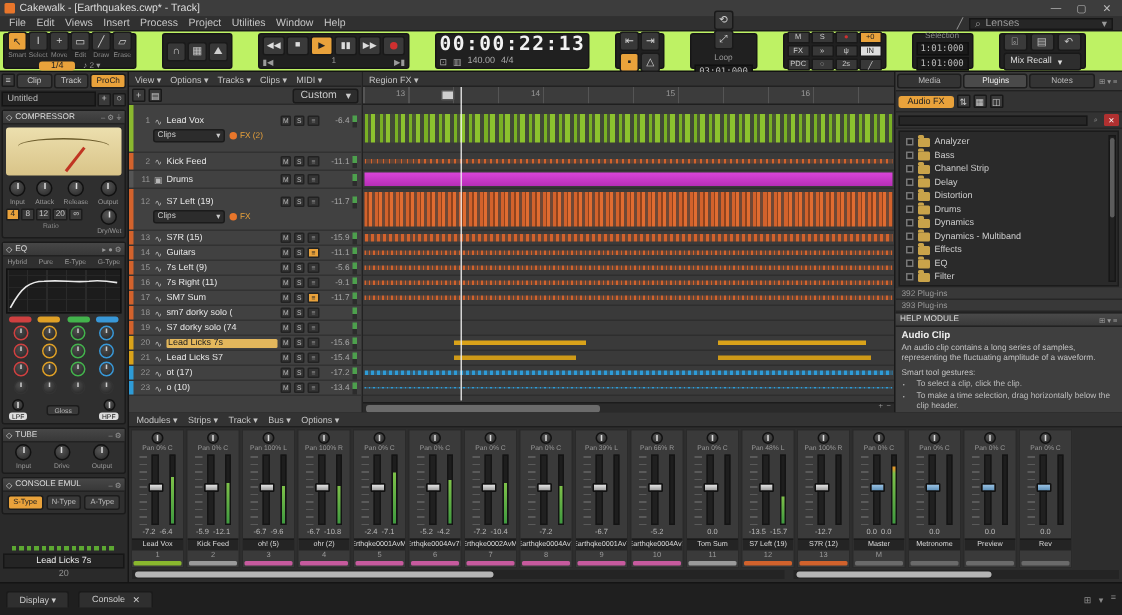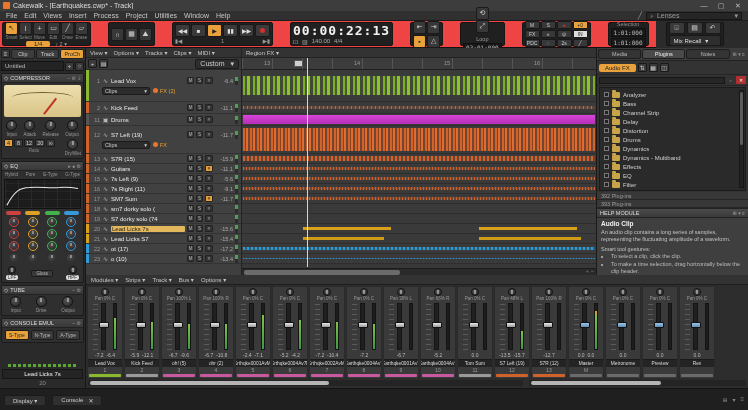--- a/index.html
+++ b/index.html
@@ -9,21 +9,21 @@
 
 .titlebar{position:absolute;left:0;top:0;width:748px;height:11px;background:#3d3d3d;display:flex;align-items:center;gap:3px;padding:0 3px}
 .appicon{width:7px;height:7px;background:#e9762b;border-radius:1px}
 .title{flex:1;color:#ddd;font-size:7px;white-space:nowrap;overflow:hidden}
 .winbtn{width:14px;text-align:center;color:#bbb;font-size:7px}
 .menubar{position:absolute;left:0;top:11px;width:748px;height:10px;background:#303030;display:flex;align-items:center;gap:7px;padding:0 6px;border-bottom:1px solid #1c1c1c}
 .mi{color:#c5c5c5}
 .menuright{margin-left:auto;display:flex;align-items:center;gap:4px}
 .lenses{display:flex;align-items:center;gap:3px;background:#262626;border:1px solid #161616;height:8px;width:96px;padding:0 3px;color:#999}
 
-.toolbar{position:absolute;left:0;top:21px;width:656px;height:27px;background:#ef4444;border-bottom:1px solid #121212;display:flex;align-items:stretch;gap:17px;padding:1px 2px}
+.toolbar{position:absolute;left:0;top:21px;width:748px;height:27px;background:#bef264;border-bottom:1px solid #121212;display:flex;align-items:stretch;gap:17px;padding:1px 2px}
 .tmod{background:#202020;border:1px solid #161616;border-radius:2px;display:flex;flex-direction:column;justify-content:center;padding:1px 2px;gap:1px}
 .trow1{display:flex;align-items:center;gap:1px}
 .tool{width:13px;height:13px;background:#383838;border:1px solid #1a1a1a;border-radius:2px;display:flex;align-items:center;justify-content:center;color:#cfcfcf;font-size:7px}
 .tool.sel{background:#e9a23b;color:#222}
 .tlab{font-size:4.5px;color:#8a8a8a;text-align:center}
 .toolcol{display:flex;flex-direction:column;align-items:center;gap:0}
 .snapchip{background:#e9a23b;color:#222;border-radius:2px;padding:0 8px;font-size:6px;text-align:center}
 .tiny{font-size:5.5px;color:#9a9a9a}
 .tbtn2{width:15px;height:13px;background:#3a3a3a;border:1px solid #191919;border-radius:2px;display:flex;align-items:center;justify-content:center;font-size:6px;color:#ddd}
 .tbtn2.play{background:#e9a23b;color:#222}

